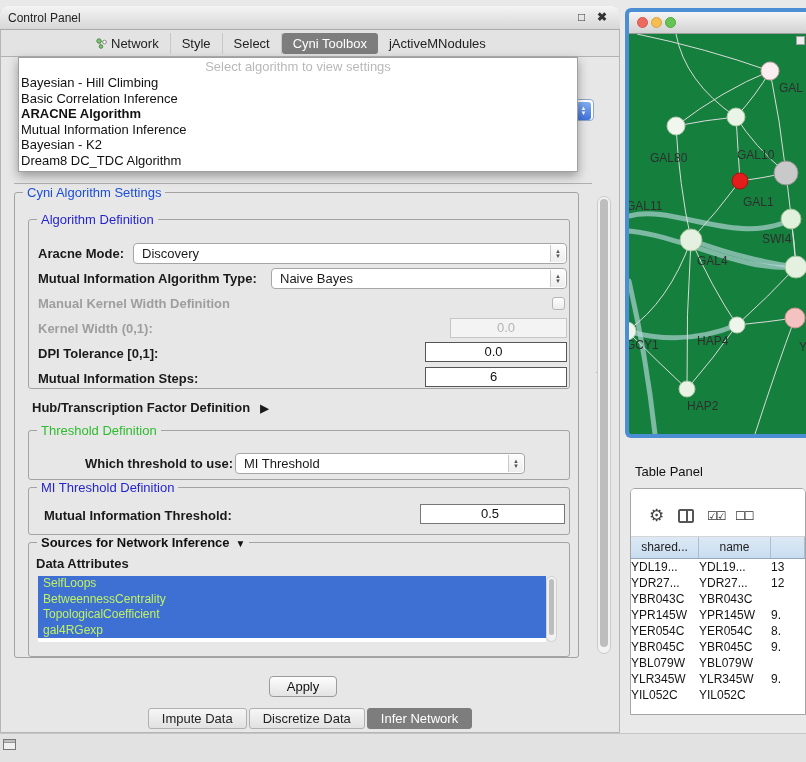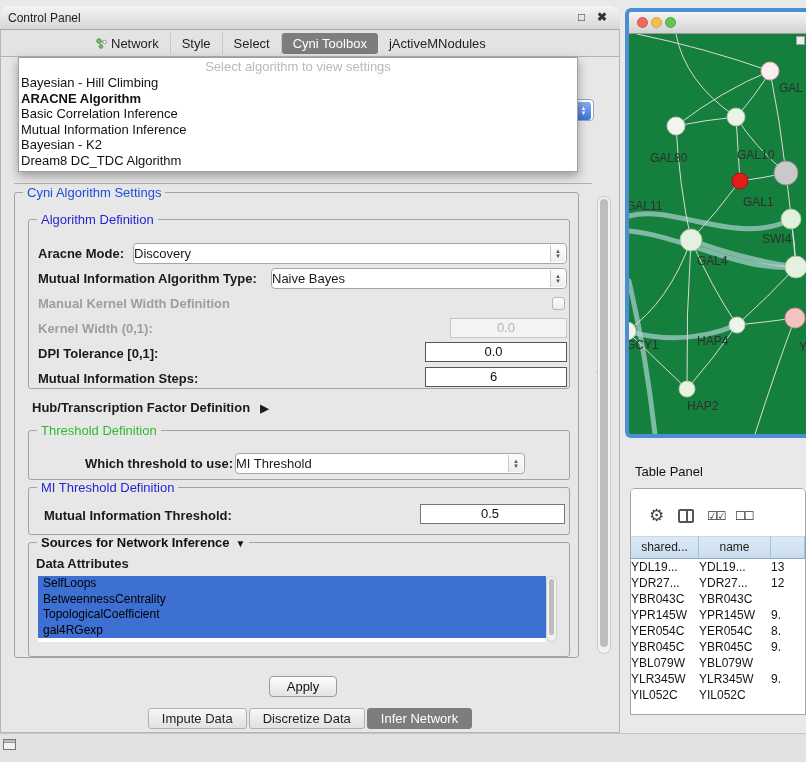--- a/index.html
+++ b/index.html
@@ -36,36 +36,36 @@
   
   .fs { position:absolute; border:1px solid #a3a3a3; border-radius:3px; }
   .fs-label { position:absolute; top:-8px; left:8px; background:#e7e7e7; padding:0 4px; font-size:13px; color:#1d4ed8; white-space:nowrap; }
   .fs-label.blue { color:#2525d0; }
   .fs-label.green { color:#2ebc2e; }
   .fs-label.boldblack { color:#111; font-weight:bold; }
 
   .flabel { position:absolute; font-size:13px; font-weight:bold; color:#1a1a1a; white-space:nowrap; }
   .flabel.disabled { color:#9e9e9e; }
 
-  .combo { position:absolute; height:21px; background:#fff; border:1px solid #a6a6a6; border-radius:4px; font-size:13px; line-height:19px; }
+  .combo { position:absolute; height:21px; background:#fff; border:1px solid #a6a6a6; border-radius:4px; font-size:13px; line-height:19px; padding-left:8px; }
   .combo .stepper { position:absolute; right:1px; top:1px; bottom:1px; width:15px; border-left:1px solid #c9c9c9; display:flex; flex-direction:column; align-items:center; justify-content:center; color:#555; background:linear-gradient(#fcfcfc,#ededed); border-radius:0 3px 3px 0; }
   .combo .stepper span { font-size:6px; line-height:5px; }
 
   .tfield { position:absolute; height:20px; background:#fff; border:1px solid #555; font-size:13px; line-height:18px; text-align:center; padding-right:5px; color:#111; }
   .tfield.disabled { background:#f3f3f3; border-color:#c6c6c6; color:#b3b3b3; }
   .tfield.mild { border-color:#777; }
 
   .checkbox { position:absolute; width:13px; height:13px; border:1px solid #b6b6b6; border-radius:3px; background:linear-gradient(#fdfdfd,#ececec); }
 
   .hub-row { position:absolute; left:32px; top:400px; font-weight:bold; font-size:13px; }
   .hub-arrow { font-size:11px; margin-left:10px; }
   .src-arrow { font-size:10px; margin-left:6px; }
 
   .src-list { position:absolute; left:38px; top:576px; width:508px; height:66px; background:#fff; overflow:hidden; }
-  .src-item { height:15.5px; line-height:15.5px; background:#3e6fd3; color:#000000; font-size:12px; padding-left:5px; }
+  .src-item { height:15.5px; line-height:15.5px; background:#3e6fd3; color:#bef264; font-size:12px; padding-left:5px; }
   .vscroll { position:absolute; background:#f1f1f1; border:1px solid #d0d0d0; border-radius:6px; }
   .vthumb { position:absolute; left:2px; top:2px; background:#bdbdbd; border-radius:4px; }
 
   .main-scrollbar { position:absolute; left:597px; top:196px; width:14px; height:458px; background:#f2f2f2; border:1px solid #cacaca; border-radius:7px; z-index:3; }
   .main-scrollbar .vthumb { width:8px; height:448px; }
 
   .apply-btn { position:absolute; left:269px; top:676px; width:68px; height:21px; background:linear-gradient(#fdfdfd,#e3e3e3); border:1px solid #9b9b9b; border-radius:4px; text-align:center; line-height:19px; font-size:13px; color:#111; }
 
   .bottom-tabs { position:absolute; left:0; top:708px; width:620px; display:flex; justify-content:center; gap:2px; }
   .btab { padding:0 13px; height:21px; line-height:20px; font-size:13px; background:linear-gradient(#f6f6f6,#e1e1e1); border:1px solid #b0b0b0; border-radius:3px; color:#222; }
@@ -147,22 +147,22 @@
         <span>▲</span>
         <span>▼</span>
       </span>
   </div>
   <div class="hidden-line"></div>
 
   <div class="dd-popup">
     <div class="dd-placeholder">Select algorithm to view settings</div>
     <div id="dd-options">
         <div class="dd-option">Bayesian - Hill Climbing</div>
+        <div class="dd-option">Basic Correlation Inference</div>
         <div class="dd-option selected">ARACNE Algorithm</div>
-        <div class="dd-option">Basic Correlation Inference</div>
         <div class="dd-option">Mutual Information Inference</div>
         <div class="dd-option">Bayesian - K2</div>
         <div class="dd-option">Dream8 DC_TDC Algorithm</div>
       </div>
   </div>
 
   <div class="fs" style="left:14px; top:192px; width:565px; height:466px;">
     <span class="fs-label">Cyni Algorithm Settings</span>
   </div>
   <div class="main-scrollbar">

